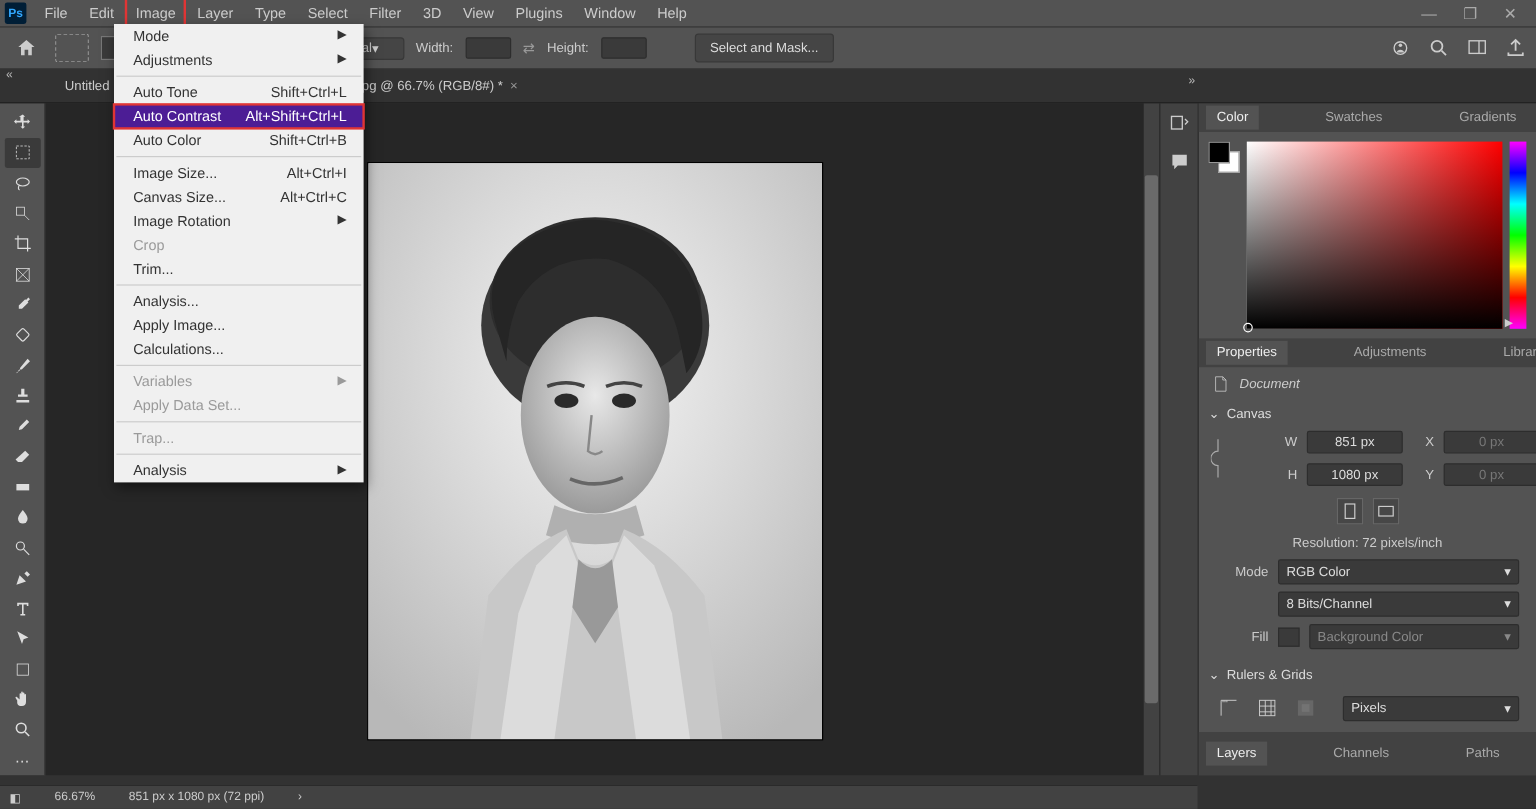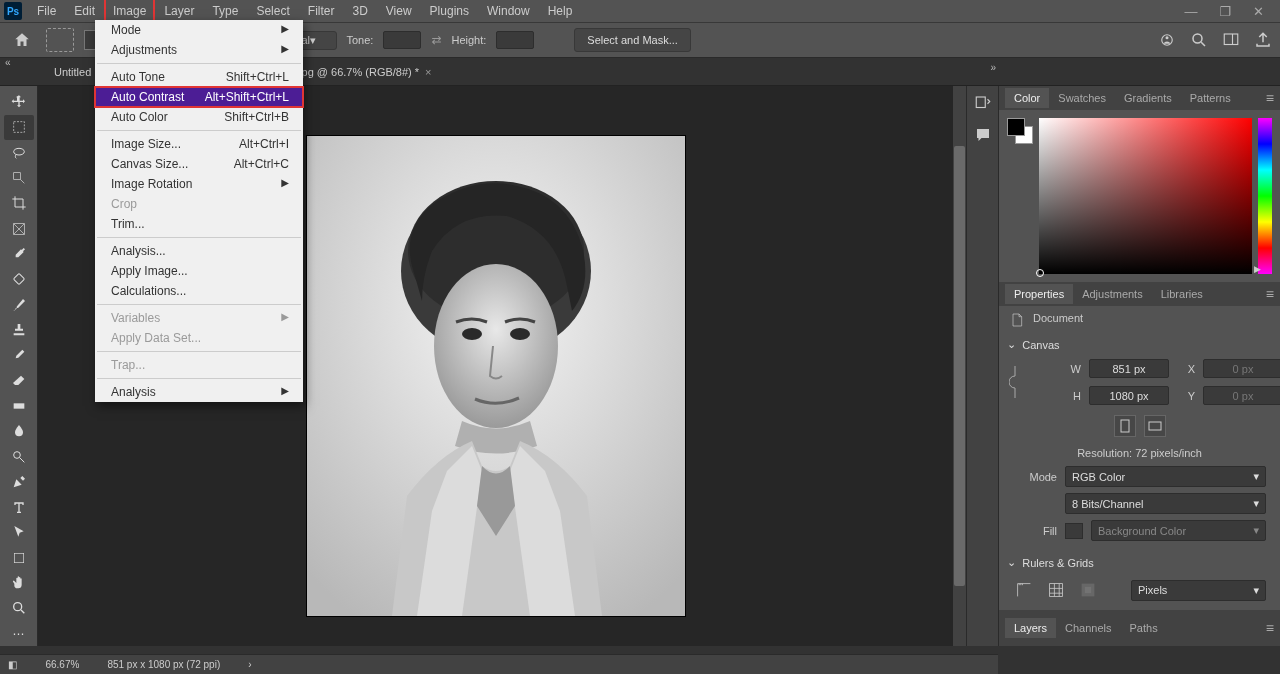--- a/index.html
+++ b/index.html
@@ -35,34 +35,34 @@
 .canvas-wrap { flex: 1; background: #262626; display: flex; justify-content: center; align-items: flex-start; padding-top: 50px; position: relative; overflow:hidden;}
 .canvas-img { width: 378px; height: 480px; background: linear-gradient(135deg,#e8e8e8,#d0d0d0); box-shadow: 0 0 0 1px #000; position: relative; overflow: hidden;}
 .portrait { position: absolute; inset: 0; }
 .scrollbar-v { width: 13px; background: #424242; display:flex; flex-direction:column;}
 .scroll-thumb-v { width: 11px; margin:1px; height: 440px; background: #6a6a6a; border-radius: 2px; margin-top: 60px;}
 
 .side-collapsed { width: 32px; background: #424242; display: flex; flex-direction: column; align-items: center; padding-top: 8px; gap: 14px; border-left: 1px solid #2a2a2a;}
 .side-collapsed svg { width: 18px; height: 18px; color: #ccc;}
 
 .panels-right { width: 282px; background: #535353; display: flex; flex-direction: column; border-left: 1px solid #2a2a2a;}
-.panel-tabs { display: flex; background: #424242; height: 24px; align-items: center; padding-left: 6px; }
+.panel-tabs { display: flex; background: #424242; height: 24px; align-items: center; padding-left: 6px; gap: 46px; }
 .ptab { padding: 4px 9px; font-size: 11px; color: #aaa; }
 .ptab.active { background: #535353; color: #eee; }
 .ptab-menu { margin-left: auto; padding-right: 6px; color: #aaa; font-size: 14px; }
 
 .color-panel { height: 172px; padding: 8px; display: flex; gap: 6px; }
 .swatch-wrap { position: relative; width: 26px; height: 26px; }
 .fg-swatch { position: absolute; width: 18px; height: 18px; background: #000; border: 1px solid #999; top: 0; left: 0; z-index: 2;}
 .bg-swatch { position: absolute; width: 18px; height: 18px; background: #fff; border: 1px solid #999; bottom: 0; right: 0;}
 .color-field { flex: 1; height: 156px; background: linear-gradient(to bottom, rgba(0,0,0,0), #000), linear-gradient(to right, #fff, #ff0000); position:relative; }
 .hue-strip { width: 14px; height: 156px; background: linear-gradient(to bottom, #f0f, #00f, #0ff, #0f0, #ff0, #f00, #f0f); position:relative;}
 
 .props-panel { flex: 1; overflow: hidden; font-size: 11px; }
-.props-header { display: flex; align-items: flex-start; gap: 8px; padding: 6px 10px; }
+.props-header { display: flex; align-items: center; gap: 8px; padding: 6px 10px; font-style: italic; }
 .section-title { display: flex; align-items: center; gap: 6px; padding: 4px 8px; font-size: 11px; color: #ddd; }
 .prop-grid { display: grid; grid-template-columns: 16px 18px 80px 18px 50px; gap: 6px 8px; padding: 4px 14px; align-items: center; }
 .prop-label { color: #ccc; text-align: right; font-size: 11px;}
 .prop-input { background: #3a3a3a; border: 1px solid #2d2d2d; padding: 2px 5px; font-size: 11px; color: #ddd; border-radius: 2px; height: 19px; width: 80px; text-align: center;}
 .prop-input.dim { color: #777; }
 .orient-btns { display: flex; gap: 8px; justify-content: center; padding: 6px 0;}
 .orient-btn { width: 22px; height: 22px; border: 1px solid #666; background: #474747; display:flex; align-items:center; justify-content:center;}
 .res-line { text-align: center; padding: 4px; font-size: 11px; color: #ccc;}
 .prop-row { display: flex; align-items: center; gap: 8px; padding: 3px 14px; }
 .prop-row .lbl { width: 44px; text-align: right; font-size: 11px;}
@@ -186,21 +186,21 @@
   <div class="tool-icon-box"></div>
   <div style="display:flex;gap:2px;">
     <div style="width:20px;height:20px;border:1px solid #777;background:#3a3a3a;"></div>
     <div style="width:20px;height:20px;border:1px solid #666;"></div>
     <div style="width:20px;height:20px;border:1px solid #666;"></div>
     <div style="width:20px;height:20px;border:1px solid #666;"></div>
   </div>
   <div style="width:40px"></div>
   <span class="opt-label">Style:</span>
   <div class="opt-select"><span>Normal</span> <span style="float:right">▾</span></div>
-  <span class="opt-label">Tone:</span>
+  <span class="opt-label">Width:</span>
   <div class="opt-input"></div>
   <span style="color:#999">⇄</span>
   <span class="opt-label">Height:</span>
   <div class="opt-input"></div>
   <div style="width:20px"></div>
   <div class="opt-btn">Select and Mask...</div>
   <div class="opt-right">
     <svg viewBox="0 0 24 24" fill="#ccc">
         <circle cx="12" cy="12" r="7" fill="none" stroke="#ccc" stroke-width="1.5"></circle>
         <circle cx="12" cy="9" r="2"></circle>
@@ -503,21 +503,21 @@
               <rect x="2" y="2" width="16" height="16"></rect>
               <path d="M8 2v16M14 2v16M2 8h16M2 14h16"></path>
             </svg>
           </div>
         <div class="rg-btn">
             <svg viewBox="0 0 20 20" fill="#888" width="16">
               <rect x="2" y="2" width="16" height="16" opacity=".4"></rect>
               <rect x="6" y="6" width="8" height="8" opacity=".4"></rect>
             </svg>
           </div>
-        <div class="prop-select" style="width:68px;margin-left:22px;">
+        <div class="prop-select" style="width:68px;margin-left:10px;">
             <span>Pixels</span>
             <span>▾</span>
           </div>
       </div>
     </div>
 
     <div class="panel-tabs layers-tabs" style="margin-top:auto;">
       <div class="ptab active">Layers</div>
       <div class="ptab">Channels</div>
       <div class="ptab">Paths</div>

